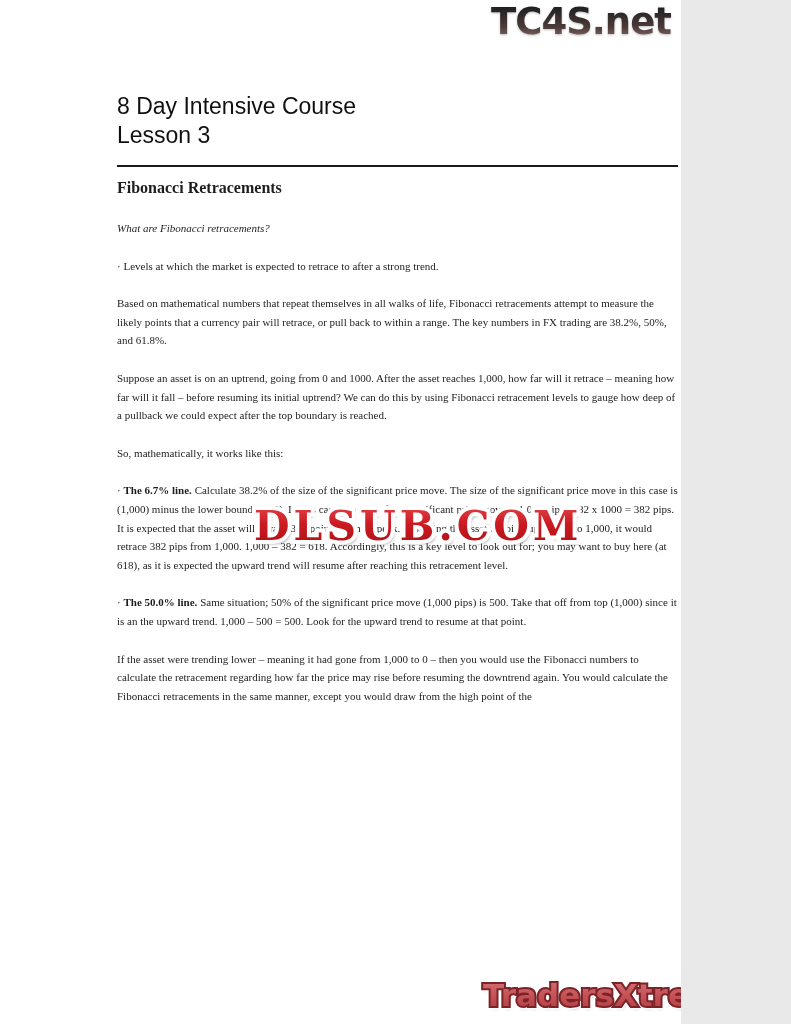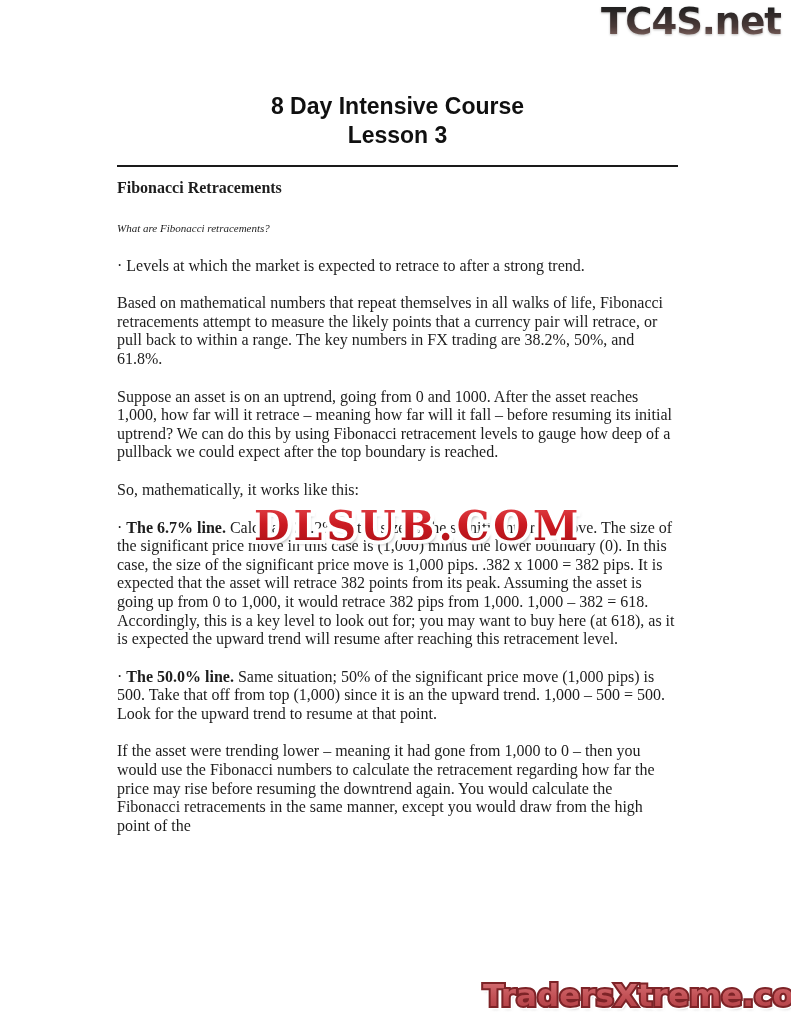--- a/index.html
+++ b/index.html
@@ -3,21 +3,21 @@
 <meta charset="utf-8">
 <style>
   html,body { margin:0; padding:0; }
   body {
     width:791px; height:1024px;
     background:#e9e9e9;
     font-family:"Liberation Serif", serif;
   }
   .page {
     position:relative;
-    width:791px; height:1024px;
+    width:681px; height:1024px;
     background:#ffffff;
     overflow:hidden;
   }
 
   
   .tc4s {
     position:absolute; top:0px; right:10px;
     font-family:"DejaVu Sans", sans-serif;
     font-weight:bold; font-size:37px; letter-spacing:-1px;
     background:linear-gradient(180deg,#1f1f1f 15%,#4a3a38 62%,#9b7a74 100%);
@@ -27,41 +27,41 @@
     white-space:nowrap;
   }
 
   
   .column {
     position:absolute; left:117px; top:92px; width:561px;
     color:#1d1d1d;
   }
   .title {
     font-family:"Liberation Sans", sans-serif;
-    font-weight:bold; font-size:23px; line-height:29px;
-    color:#101010; margin:0;text-align:center;
+    font-weight:normal; font-size:23px; line-height:29px;
+    color:#101010; margin:0;
   }
   .section-heading {
     font-weight:bold; font-size:16.5px; line-height:20px;
     margin-top:58px;
   }
   .rule {
     height:2px; background:#1a1a1a; border:none;
     margin:15px 0 0 0; width:100%;
   }
   .subheading {
     font-weight:bold; font-size:16px; line-height:19px;
     margin-top:11px;
   }
   .question {
     font-style:italic; font-size:11px; line-height:18.6px;
     margin-top:22px;
   }
   .para {
-    font-size:16px; line-height:18.6px;
+    font-size:11px; line-height:18.6px;
     margin:19px 0 0 0;
   }
   .para b { font-weight:bold; }
 
   
   .watermark {
     position:absolute; left:254px; top:486px;
     font-family:"DejaVu Serif", serif;
     font-weight:bold; font-size:41px; letter-spacing:4px;
     line-height:48px; white-space:nowrap;

